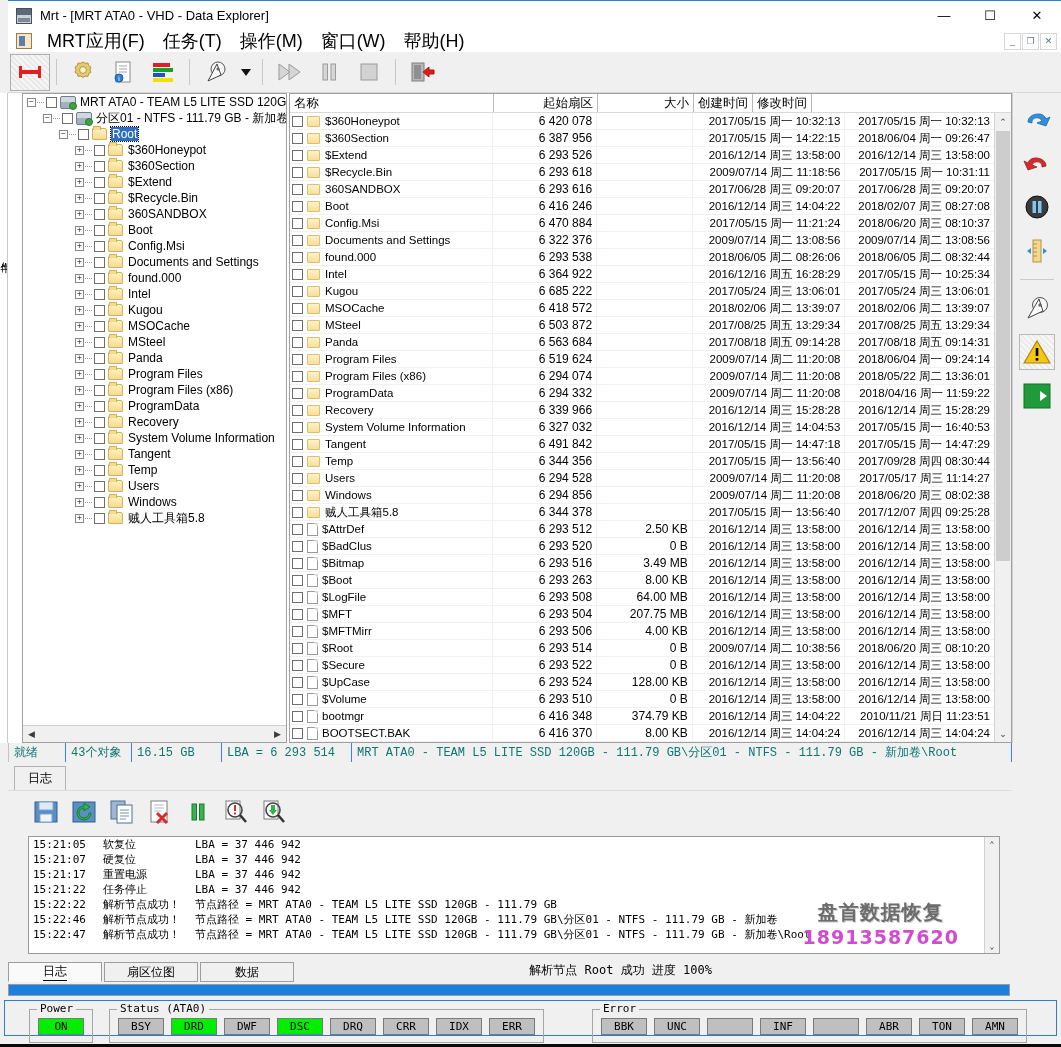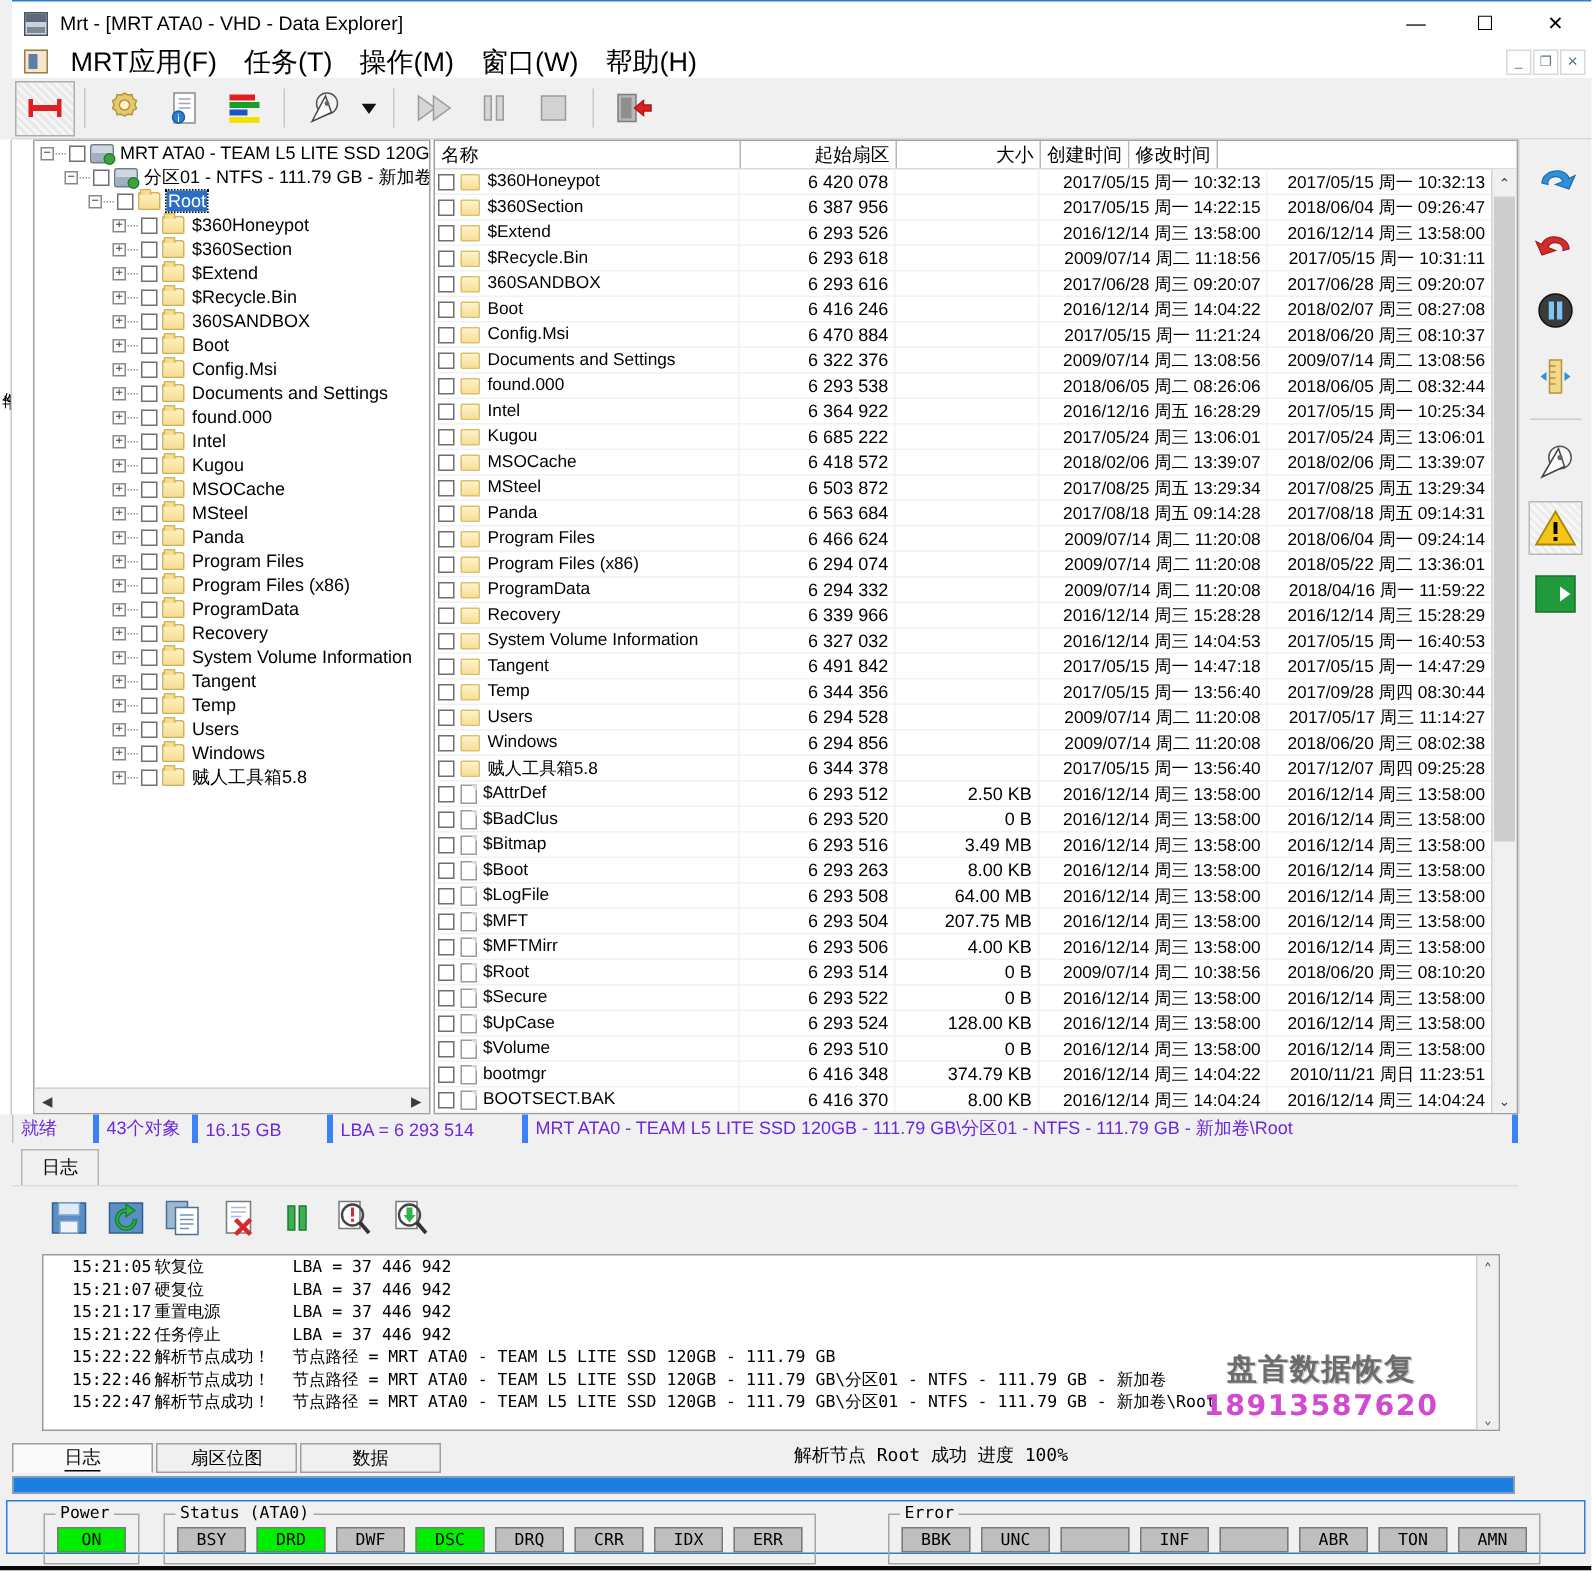--- a/index.html
+++ b/index.html
@@ -187,43 +187,43 @@
   
   .leftrail { position:absolute; left:0; top:93px; width:8px; height:650px; background:#fff;
     border-right:1px solid #c9c9c9; overflow:hidden; }
   .leftrail .vtext { position:absolute; left:-2px; top:160px; font-size:11px; color:#000; writing-mode: vertical-rl; }
 
   
   .statusbar {
     position:absolute; left:8px; top:743px; width:1004px; height:19px;
     background:#f0f0f0; display:flex; align-items:center;
   }
-  .sb-cell { height:19px; display:flex; align-items:center; padding:0 5px; font-size:12px; color:#6d28d9;
-    border-right:4px solid #3b82f6; }
+  .sb-cell { height:19px; display:flex; align-items:center; padding:0 5px; font-size:12px; color:#0f766e;
+    border-right:1px solid #3b82f6;font-family:Liberation Mono, monospace; }
   .sb-cell:first-child { border-left:1px solid #c4c4c4; }
 
   
   .logpanel { position:absolute; left:8px; top:762px; width:1004px; height:200px; background:#f0f0f0; }
   .logtabrow { height:28px; display:flex; align-items:flex-end; padding-left:6px; }
   .logtab {
     height:24px; min-width:52px; padding:0 12px; background:#f0f0f0;
     border:1px solid #b4b4b4; border-bottom:none; display:flex; align-items:center;
     justify-content:center; font-size:12px; color:#000;
   }
   .logtoolbar { height:42px; display:flex; align-items:center; padding-left:24px; gap:10px;
     border-top:1px solid #dcdcdc; }
   .lt-btn { width:28px; height:28px; display:flex; align-items:center; justify-content:center; }
   .logbox {
     position:absolute; left:20px; top:74px; width:972px; height:118px;
     background:#fff; border:1px solid #9a9a9a; overflow:hidden;
     font-family:"DejaVu Sans Mono","Liberation Mono",monospace;
   }
   .logline { height:15px; display:flex; align-items:center; font-size:11px; color:#000;
     white-space:nowrap; }
-  .lg-t { width:74px; padding-left:19px; }
+  .lg-t { width:74px; padding-left:4px; }
   .lg-m { width:92px; }
   .lg-d { flex:1; }
   .logvs { position:absolute; right:0; top:0; width:15px; bottom:0; background:#f0f0f0; border-left:1px solid #d0d0d0;}
   .logvs .a { height:14px; display:flex; align-items:center; justify-content:center; font-size:8px; color:#333;}
   .watermark { position:absolute; right:40px; top:62px; text-align:center; pointer-events:none; }
   .wm1 { font-family:Liberation Sans, sans-serif; font-weight:bold; font-size:20px; color:#6c6c6c;
          letter-spacing:1px; text-shadow: 1px 1px 0 #c9c9c9; }
   .wm2 { font-family:"DejaVu Sans", sans-serif; font-weight:bold; font-size:19px; color:#d14bd1; letter-spacing:1px; }
 
   
@@ -727,21 +727,21 @@
             <div class="lc c-size"></div>
             <div class="lc c-ct">2017/08/18 周五 09:14:28</div>
             <div class="lc c-mt">2017/08/18 周五 09:14:31</div>
           </div>
           <div class="lrow">
             <div class="lc c-name">
               <span class="rcheck"></span>
               <span class="ico-folder-s"></span>
               <span>Program Files</span>
             </div>
-            <div class="lc c-lba">6 466 624</div>
+            <div class="lc c-lba">6 519 624</div>
             <div class="lc c-size"></div>
             <div class="lc c-ct">2009/07/14 周二 11:20:08</div>
             <div class="lc c-mt">2018/06/04 周一 09:24:14</div>
           </div>
           <div class="lrow">
             <div class="lc c-name">
               <span class="rcheck"></span>
               <span class="ico-folder-s"></span>
               <span>Program Files (x86)</span>
             </div>

